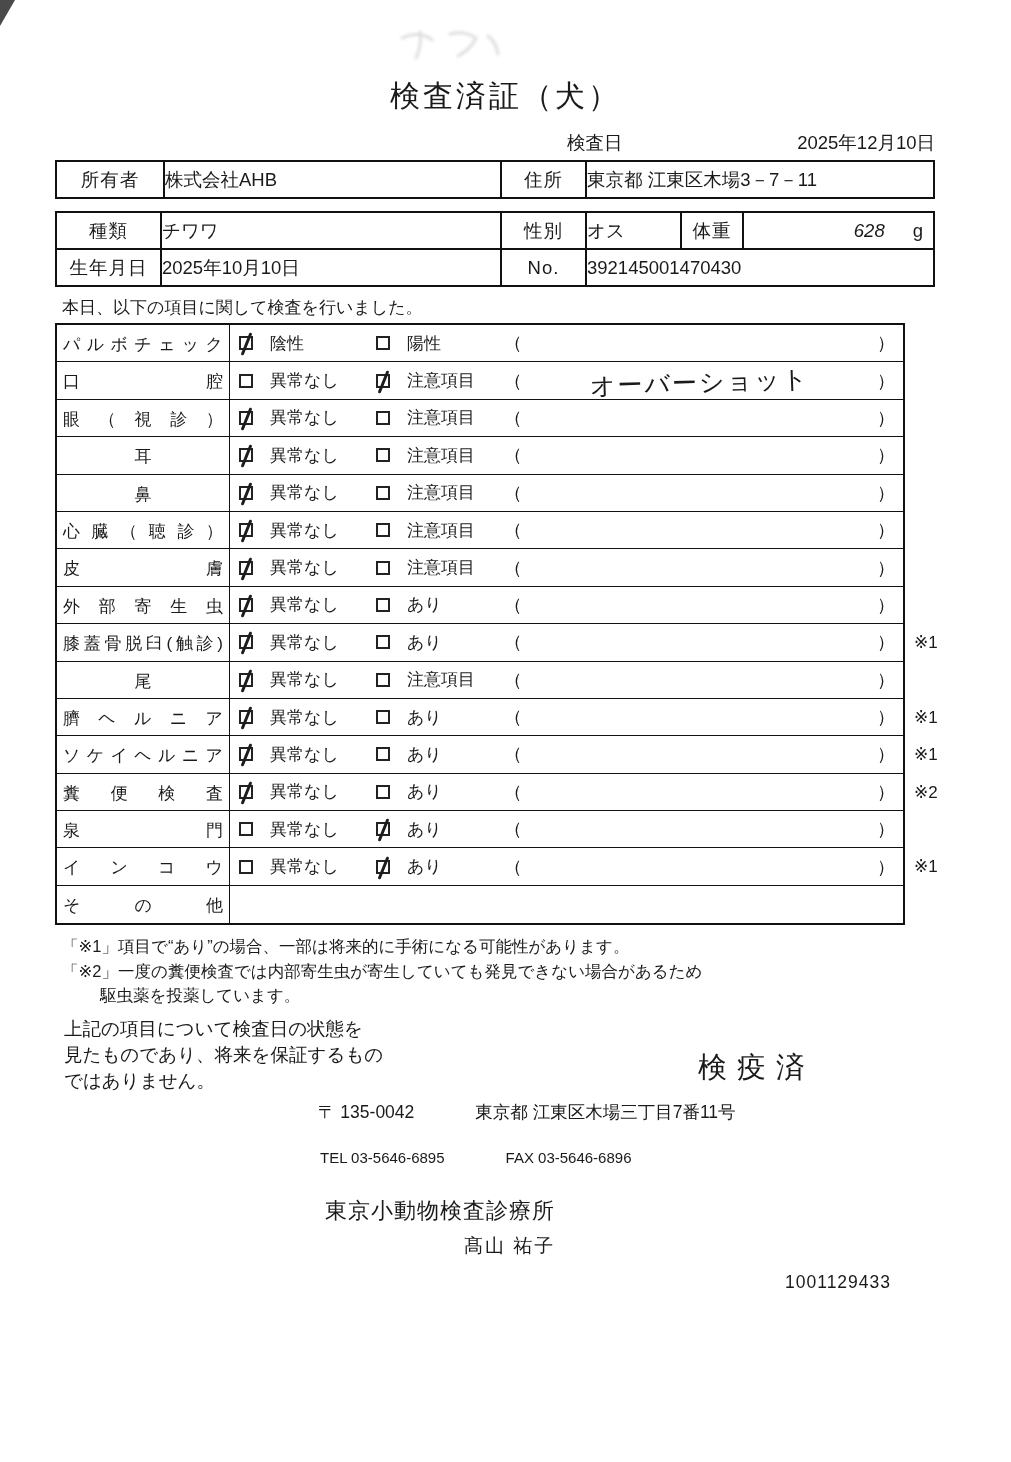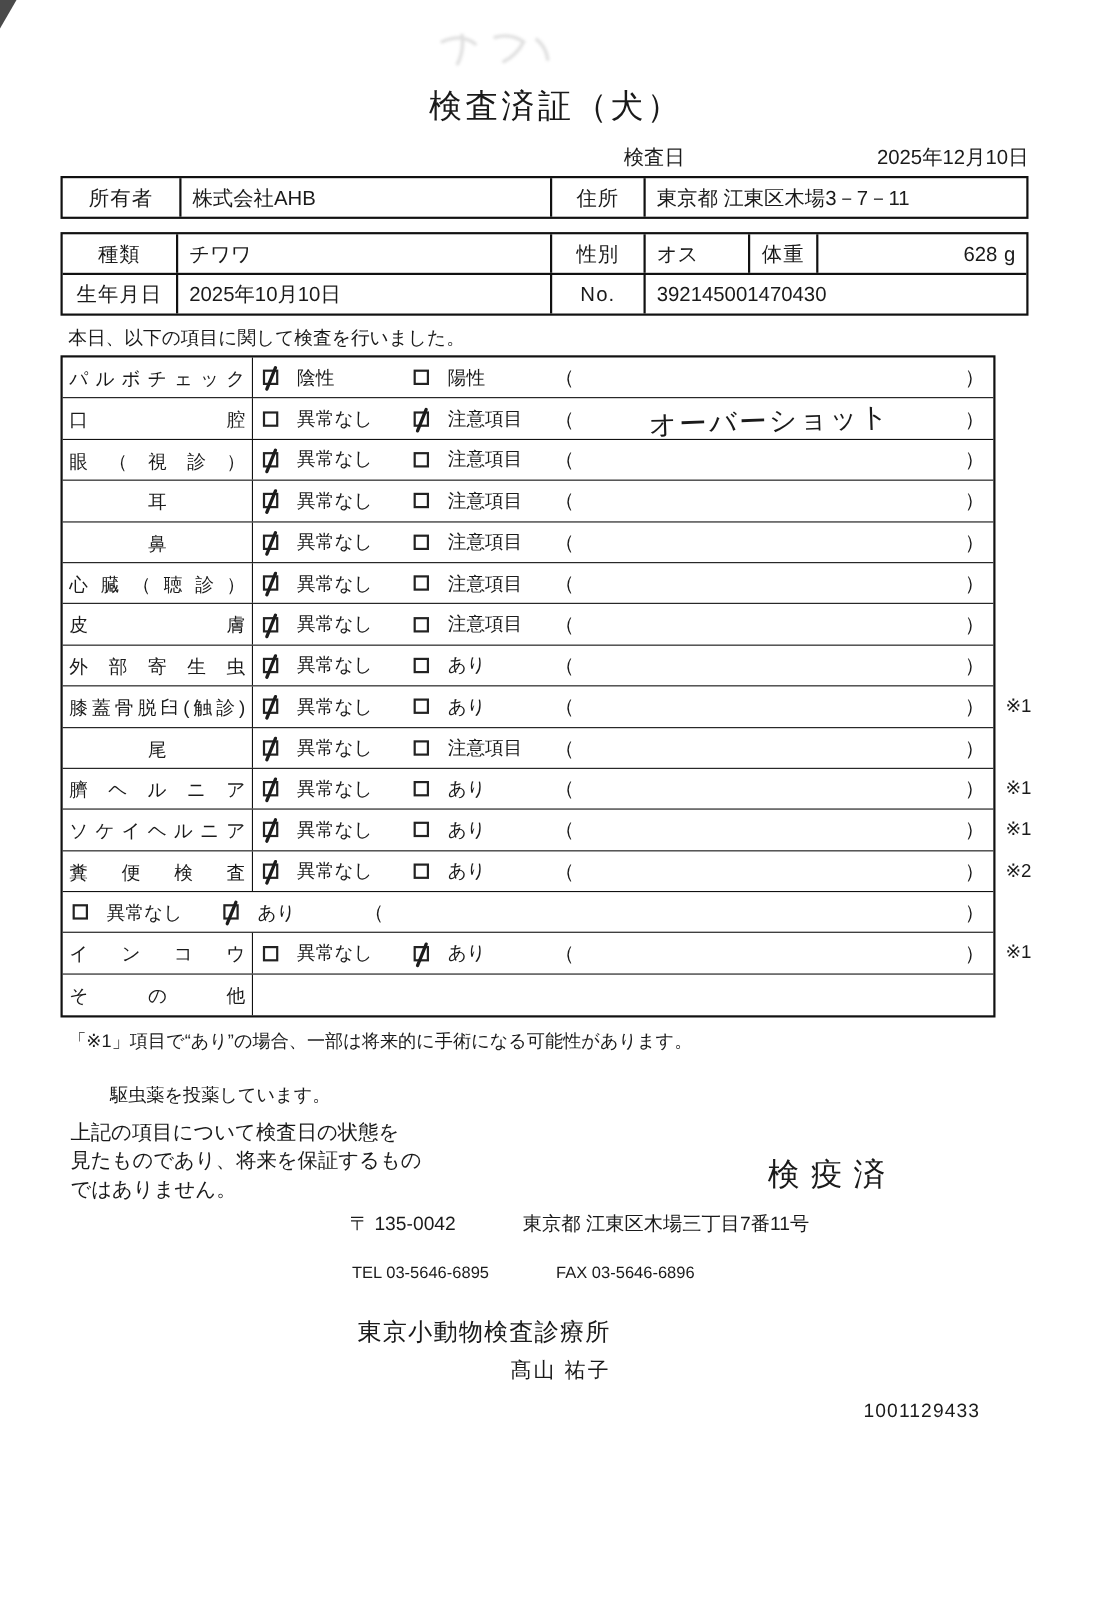--- a/index.html
+++ b/index.html
@@ -26,23 +26,23 @@
   .htable { position:absolute; left:55px; width:880px; border:2px solid #111; font-size:18.5px; }
   .t1 { top:160px; display:grid; grid-template-columns:108px 337px 85px 1fr; }
   .t2 { top:211px; }
   .t2row { display:grid; }
   .t2 .r1 { grid-template-columns:105px 340px 85px 95px 62px 1fr; border-bottom:2px solid #111; }
   .t2 .r2 { grid-template-columns:105px 340px 85px 1fr; }
   .hcell { min-height:35px; display:flex; align-items:center; border-right:2px solid #111; }
   .t1 .hcell, .t2row .hcell { height:35px; }
   .hcell:last-child { border-right:none; }
   .hcell.lab { justify-content:center; letter-spacing:1px; }
-  .hcell.val { padding-left:10px; }
+  .hcell.val { }
   .hcell.weight { justify-content:flex-end; padding-right:10px; }
-  .hcell.weight .wval { margin-right:6px; }
+  .hcell.weight .wval { margin-right:28px;font-style:italic; }
 
   .intro { position:absolute; top:296px; left:62px; font-size:17px; }
 
   
   .itable { position:absolute; top:323px; left:55px; width:850px; border:2px solid #111; }
   .irow { position:relative; display:flex; height:37.4px; border-bottom:1.6px solid #111; }
   .irow:last-child { border-bottom:none; }
   .ilabel { width:173px; flex:none; border-right:1.6px solid #111; padding:8px 6px 0 6px;
     font-size:17px; text-align:justify; text-align-last:justify; overflow:hidden; white-space:nowrap; }
   .ilabel.single { text-align-last:center; }
@@ -354,20 +354,21 @@
           </span>
           <div class="iparen">
             <span class="pmark">（</span>
             <span class="hand"></span>
             <span class="pmark">）</span>
           </div>
         </div>
         <div class="inote">※2</div>
       </div>
       <div class="irow">
+        <div class="ilabel">泉門</div>
         <div class="icontent">
           <span class="opt o1">
             <span class="cbox"></span>
             <span class="optlabel">異常なし</span>
           </span>
           <span class="opt o2">
             <span class="cbox checked"></span>
             <span class="optlabel">あり</span>
           </span>
           <div class="iparen">
@@ -396,20 +397,21 @@
         </div>
         <div class="inote">※1</div>
       </div>
       <div class="irow">
         <div class="ilabel">その他</div>
         <div class="icontent"></div>
       </div>
     </div>
 
   <div class="fn fn1">「※1」項目で“あり”の場合、一部は将来的に手術になる可能性があります。</div>
+  <div class="fn fn2">「※2」一度の糞便検査では内部寄生虫が寄生していても発見できない場合があるため</div>
   <div class="fn fn3">駆虫薬を投薬しています。</div>
 
   <div class="disclaimer">
     <div>上記の項目について検査日の状態を</div>
     <div>見たものであり、将来を保証するもの</div>
     <div>ではありません。</div>
   </div>
 
   <div class="stamp">検疫済</div>
 

